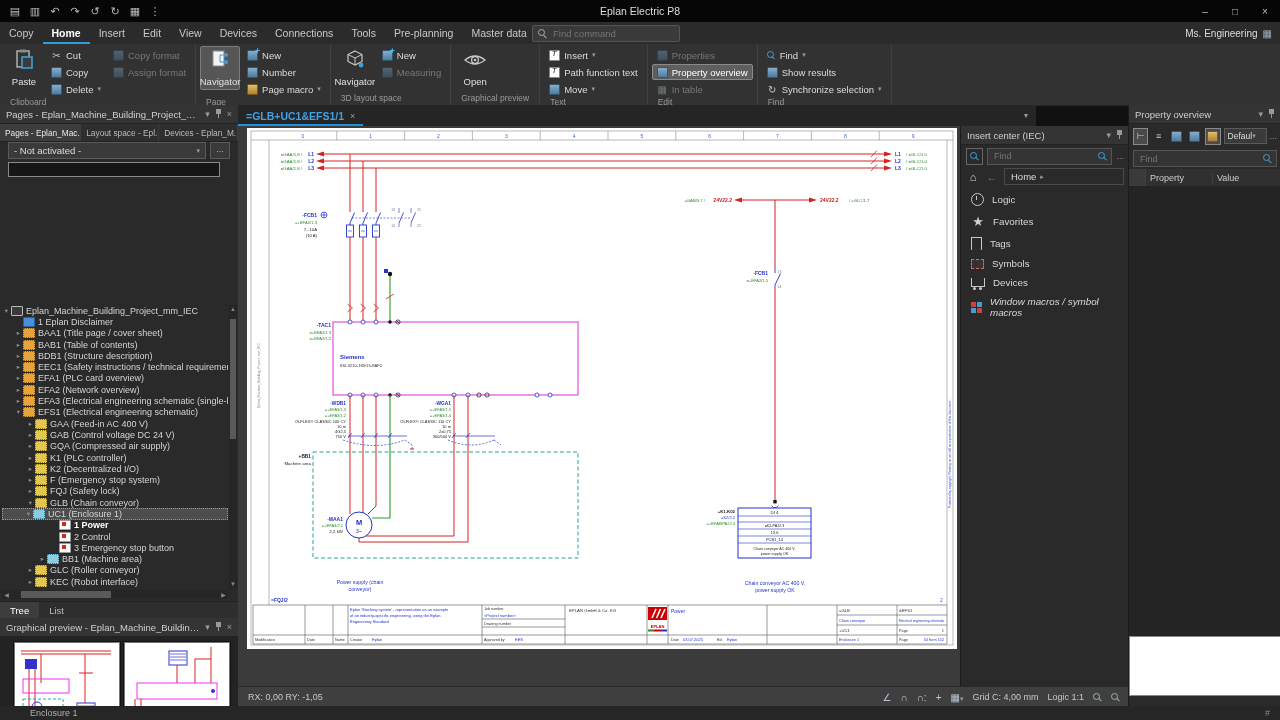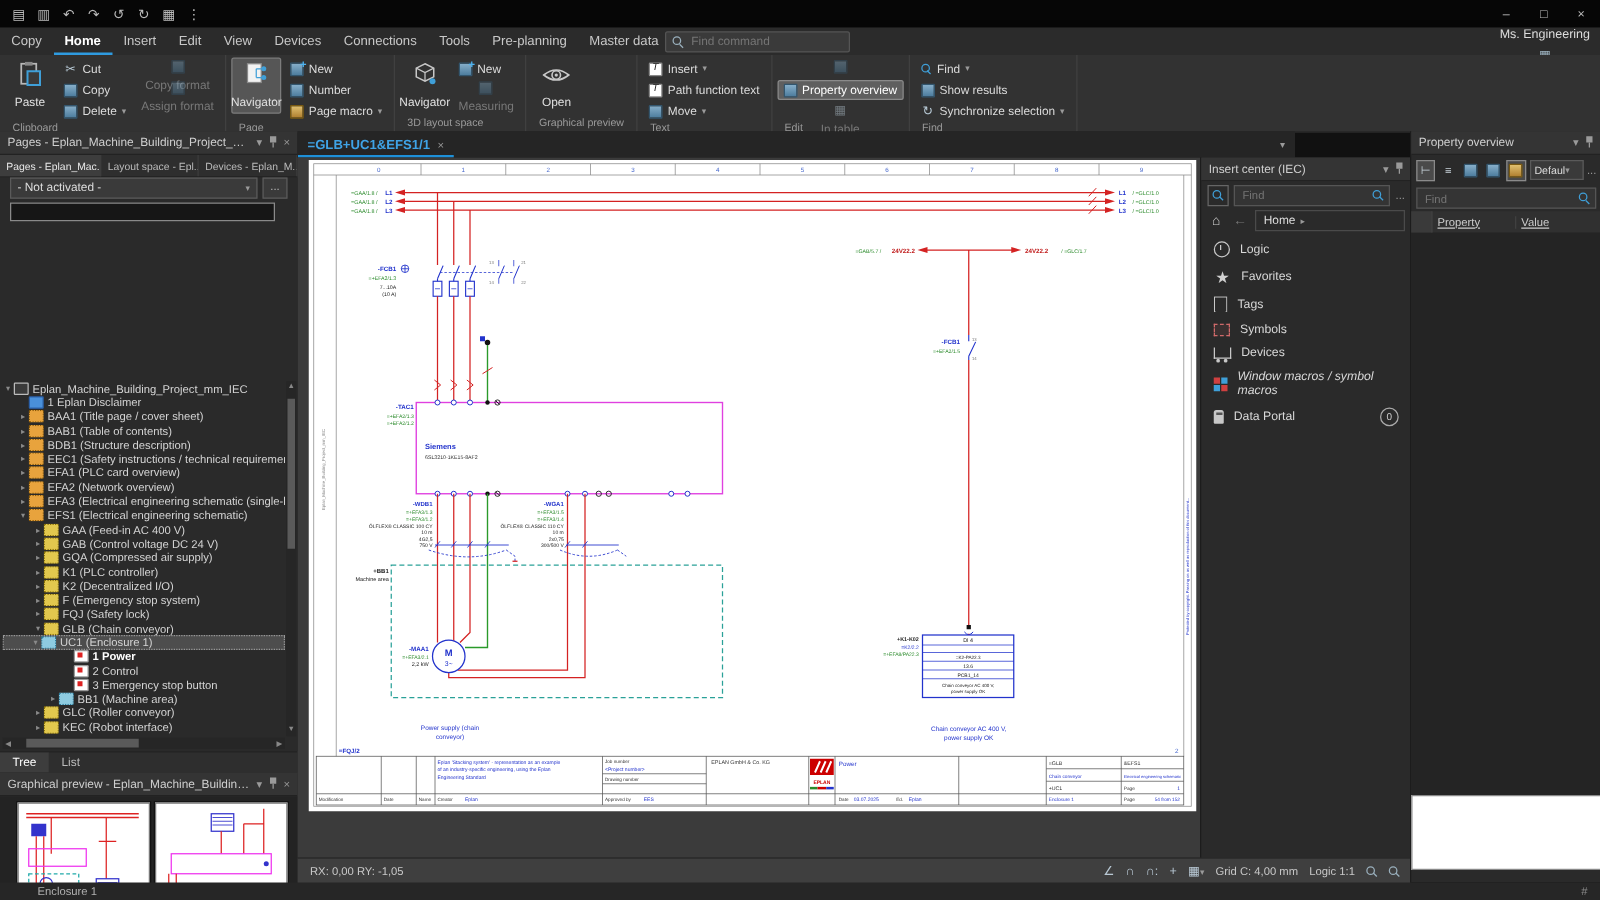--- a/index.html
+++ b/index.html
@@ -11,41 +11,41 @@
   .qat span{width:14px;text-align:center;}
   #apptitle{position:absolute;left:0;right:0;text-align:center;font-size:10.5px;color:#ddd;}
   .winbtns{margin-left:auto;display:flex;gap:0;z-index:2;}
   .winbtns span{width:30px;text-align:center;font-size:10px;color:#bbb;}
   
   #menubar{left:0;top:22px;width:1280px;height:22px;background:#2b2b2b;display:flex;align-items:stretch;font-size:10.5px;}
   .mtab{padding:0 9px;display:flex;align-items:center;color:#c8c8c8;}
   .mtab.active{color:#fff;font-weight:bold;box-shadow:inset 0 -2px 0 #2f9be0;}
   #findcmd{position:absolute;left:532px;top:3px;width:136px;height:15px;background:#3a3a3a;border:1px solid #555;border-radius:2px;display:flex;align-items:center;gap:4px;padding:0 5px;}
   #findcmd input{background:transparent;border:none;outline:none;color:#999;font-size:9.5px;width:100%;font-family:inherit;}
-  .user{margin-left:auto;display:flex;align-items:center;gap:5px;padding-right:8px;font-size:10px;color:#ddd;flex-direction:column;}
+  .user{margin-left:auto;display:flex;align-items:center;gap:5px;padding-right:8px;font-size:10px;color:#ddd;}
   
   .mag{width:9px;height:9px;position:relative;display:inline-block;flex:none;}
   .mag::before{content:"";position:absolute;left:0;top:0;width:5px;height:5px;border:1.2px solid #9ab0bd;border-radius:50%;}
   .mag::after{content:"";position:absolute;left:5.5px;top:5.5px;width:3.5px;height:1.2px;background:#9ab0bd;transform:rotate(45deg);transform-origin:0 0;}
   .mag.blue::before{border-color:#3f9fd8;} .mag.blue::after{background:#3f9fd8;}
   
   .pin{width:7px;height:10px;position:relative;display:inline-block;}
   .pin::before{content:"";position:absolute;left:1px;top:0;width:5px;height:5px;background:#9a9a9a;}
   .pin::after{content:"";position:absolute;left:3px;top:5px;width:1px;height:4px;background:#9a9a9a;}
   
   #ribbon{left:0;top:44px;width:1280px;height:61px;background:#323232;display:flex;border-bottom:1px solid #262626;}
   .rgroup{display:flex;flex-direction:column;border-right:1px solid #404040;padding:0 2px;}
   .rbody{flex:1;display:flex;align-items:flex-start;gap:2px;padding:2px 2px 0 2px;}
   .rlabel{font-size:8.5px;color:#9a9a9a;padding:0 8px 2px;}
   .bigbtn{width:38px;display:flex;flex-direction:column;align-items:center;gap:1px;padding:2px 0;border:1px solid transparent;border-radius:2px;}
   .bigbtn.pressed{background:#565656;border-color:#7c7c7c;}
   .bigbtn .blbl{font-size:9.5px;color:#e0e0e0;}
   .scol{display:flex;flex-direction:column;justify-content:flex-start;gap:1px;padding-top:1px;}
   .sbtn{display:flex;align-items:center;gap:4px;height:14px;font-size:9.5px;color:#dcdcdc;padding:0 4px;border:1px solid transparent;border-radius:2px;white-space:nowrap;}
-  .sbtn.dis{color:#787878;flex-direction:column;}
+  .sbtn.dis{color:#787878;}
   .sbtn.pressed{background:#5f5f5f;border-color:#8a8a8a;color:#fff;}
   .car{font-size:7px;color:#9a9a9a;font-weight:normal;}
   .mi{width:9px;height:9px;flex:none;background:linear-gradient(#86aec9,#4d7d9e);border:1px solid #33566e;border-radius:1px;display:inline-block;position:relative;}
   .mi.dis{opacity:.4;}
   .mi.warm{background:linear-gradient(#e0c070,#b08030);border-color:#7a5a10;}
   .mi.plus::after{content:"+";position:absolute;right:-3px;top:-5px;color:#4fb3f0;font-size:9px;font-weight:bold;}
   .mi.t{background:#fff;border-color:#888;} .mi.t::after{content:"T";position:absolute;left:1.5px;top:-1.5px;font-size:8px;color:#222;}
   .glyph{font-size:10px;color:#b8cad6;width:11px;text-align:center;flex:none;}
   
   #leftcol{left:0;top:105px;width:238px;height:601px;background:#2a2a2a;}
@@ -120,21 +120,21 @@
   .ic-dp{width:8px;height:11px;background:#c8c8c8;border-radius:2px 2px 1px 1px;position:relative;}
   .ic-dp::after{content:"";position:absolute;left:1.5px;top:2px;width:5px;height:2px;background:#555;}
   
   #proppanel{left:1128px;top:105px;width:152px;height:601px;background:#2a2a2a;border-left:1px solid #1c1c1c;}
   .ptoolbar{display:flex;align-items:center;gap:3px;padding:3px 4px;height:18px;}
   .tbtn{width:15px;height:15px;display:flex;align-items:center;justify-content:center;color:#c8d2da;font-size:9px;border:1px solid transparent;}
   .tbtn.pressed{border-color:#8a8a8a;background:#4a4a4a;}
   .pselect{width:40px;height:14px;background:#3a3a3a;border:1px solid #5a5a5a;font-size:8.5px;color:#ddd;display:flex;align-items:center;padding:0 3px;overflow:hidden;white-space:nowrap;}
   .pfind{margin:2px 4px;height:15px;background:#343434;border:1px solid #555;display:flex;align-items:center;padding:0 4px;}
   .pfind input{flex:1;background:transparent;border:none;outline:none;color:#999;font-size:9px;font-family:inherit;width:40px;}
-  .pcols{display:flex;height:17px;align-items:center;background:#303030;border-bottom:1px solid #222;font-size:9px;color:#ccc;text-decoration:underline;}
+  .pcols{display:flex;height:17px;align-items:center;background:#303030;border-bottom:1px solid #222;font-size:9px;color:#ccc;}
   .pcols .c0{width:16px;border-right:1px solid #404040;height:100%;background:#3a3a3a;}
   .pcols .c1{width:62px;padding-left:4px;border-right:1px solid #404040;}
   .pcols .c2{padding-left:4px;flex:1;}
   .pbody{height:449px;background:#242424;}
   .pwhite{height:58px;background:#fff;border:1px solid #888;}
   
   #bottombar{left:0;top:706px;width:1280px;height:14px;background:#262626;display:flex;align-items:center;font-size:9px;color:#b0b0b0;}
   #bottombar .lbl{margin-left:30px;}
   #bottombar .hash{margin-left:auto;margin-right:10px;color:#8a8a8a;}
 </style>
@@ -145,20 +145,21 @@
   <div class="qat">
     <span>▤</span>
     <span>▥</span>
     <span>↶</span>
     <span>↷</span>
     <span>↺</span>
     <span>↻</span>
     <span>▦</span>
     <span>⋮</span>
   </div>
+  <div id="apptitle">Eplan Electric P8</div>
   <div class="winbtns">
     <span>–</span>
     <span>□</span>
     <span>×</span>
   </div>
 </div>
 
 <div id="menubar" class="abs">
   <span class="mtab">Copy</span>
   <span class="mtab active">Home</span>
@@ -899,25 +900,20 @@
     </div>
   <div class="icitem">
       <span class="ic-macro">
         <i></i>
         <i></i>
         <i></i>
         <i></i>
       </span>
       <span class="lbl" style="max-width:110px;font-style:italic;">Window macros / symbol macros</span>
     </div>
-  <div class="icitem">
-      <span class="ic-dp"></span>
-      <span class="lbl">Data Portal</span>
-      <span class="badge">0</span>
-    </div>
 </div>
 
 <div id="proppanel" class="abs">
   <div class="phead">
     <span class="ttl">Property overview</span>
     <span class="phico">▾</span>
     <span class="pin"></span>
   </div>
   <div class="ptoolbar">
     <span class="tbtn pressed">⊢</span>

